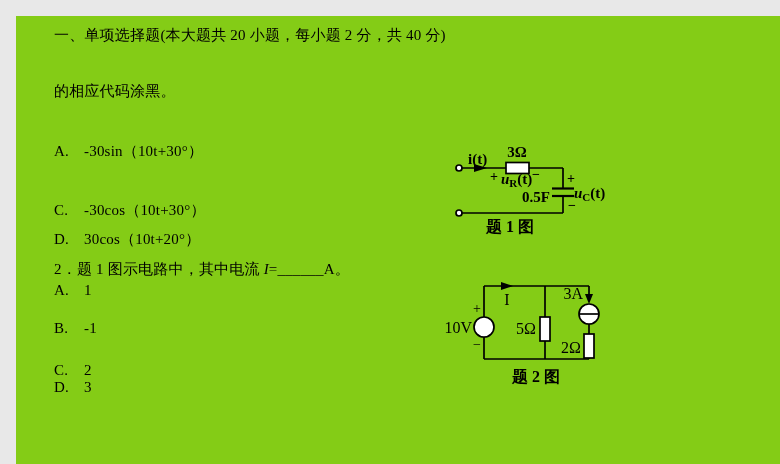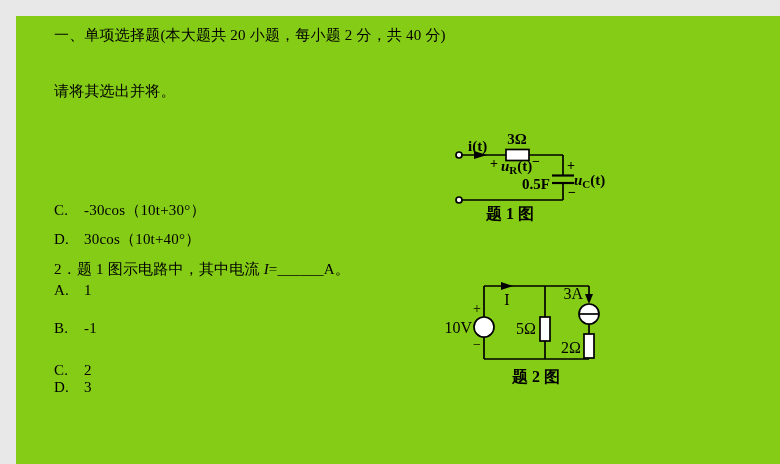--- a/index.html
+++ b/index.html
@@ -38,34 +38,35 @@
   .box   { stroke:#000; stroke-width:1.7; fill:#fff; }
   .term  { stroke:#000; stroke-width:1.7; fill:#fff; }
   .arrow { fill:#000; stroke:none; }
 </style>
 </head>
 <body>
 
 <div class="page">
 
   <div class="line" style="top:9px">一、单项选择题(本大题共 20 小题，每小题 2 分，共 40 分)</div>
-  <div class="line" style="top:65px">请将其选出并将。</div>
+  <div class="line" style="top:65px">的相应代码涂黑。</div>
 
 
+  <div class="line" style="top:125px"><span class="opt-label">A.</span><span>-30sin（10t+30°）</span></div>
   <div class="line" style="top:184px"><span class="opt-label">C.</span><span>-30cos（10t+30°）</span></div>
-  <div class="line" style="top:213px"><span class="opt-label">D.</span><span>30cos（10t+40°）</span></div>
+  <div class="line" style="top:213px"><span class="opt-label">D.</span><span>30cos（10t+20°）</span></div>
 
   <div class="line" style="top:243px"><span>2．题 1 图示电路中，其中电流 </span><span class="iu">I</span><span>=</span><span>______</span><span>A。</span></div>
 
   <div class="line" style="top:264px"><span class="opt-label">A.</span><span>1</span></div>
   <div class="line" style="top:302px"><span class="opt-label">B.</span><span>-1</span></div>
   <div class="line" style="top:344px"><span class="opt-label">C.</span><span>2</span></div>
   <div class="line" style="top:361px"><span class="opt-label">D.</span><span>3</span></div>
 
-  <div class="figure" style="left:430px; top:110px">
+  <div class="figure" style="left:430px; top:123px">
     <svg width="170" height="105" viewBox="0 0 170 105">
 
       <line class="wire" x1="16" y1="29" x2="60" y2="29"></line>
       <line class="wire" x1="83" y1="29" x2="117" y2="29"></line>
       <line class="wire" x1="117" y1="29" x2="117" y2="49.5"></line>
       <line class="wire" x1="117" y1="57" x2="117" y2="74"></line>
       <line class="wire" x1="16" y1="74" x2="117" y2="74"></line>
 
       <circle class="term" cx="13" cy="29" r="3"></circle>
       <circle class="term" cx="13" cy="74" r="3"></circle>

